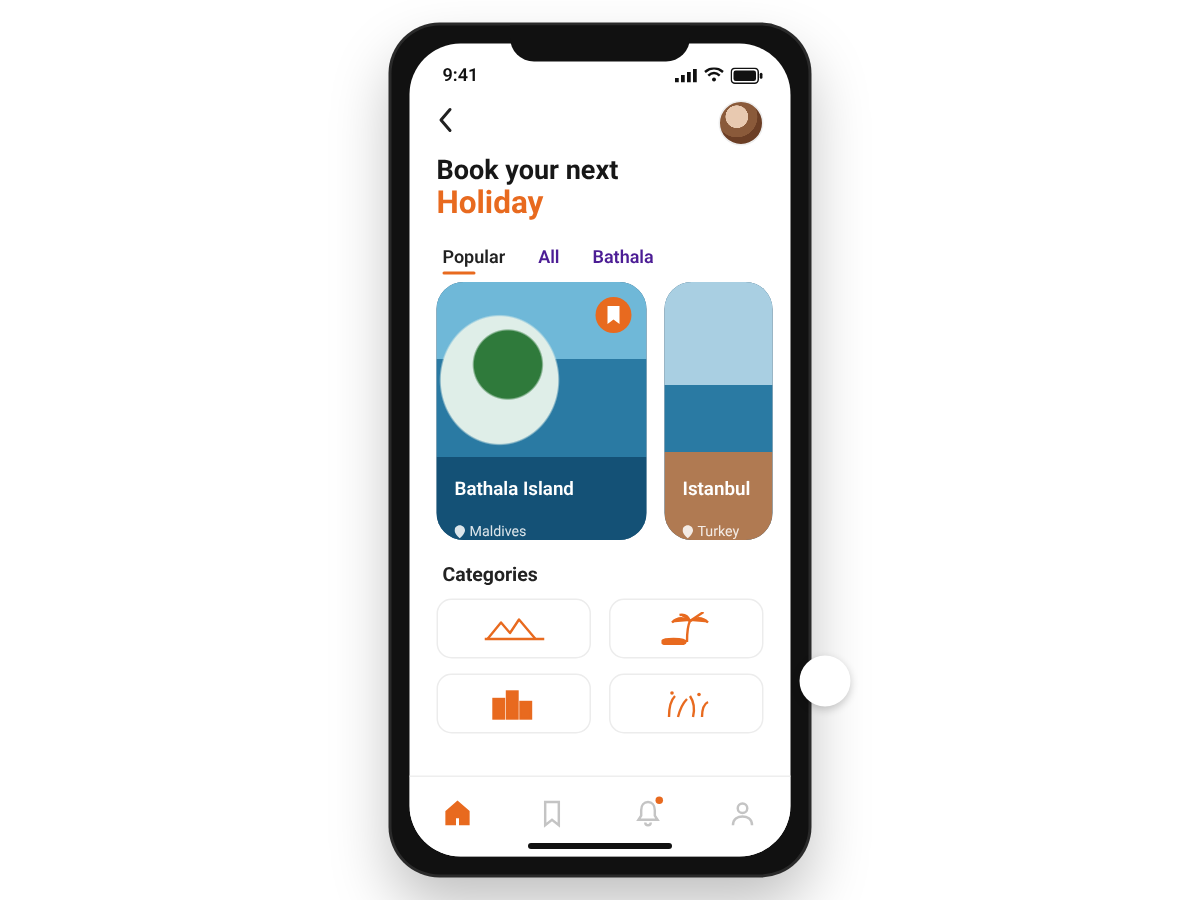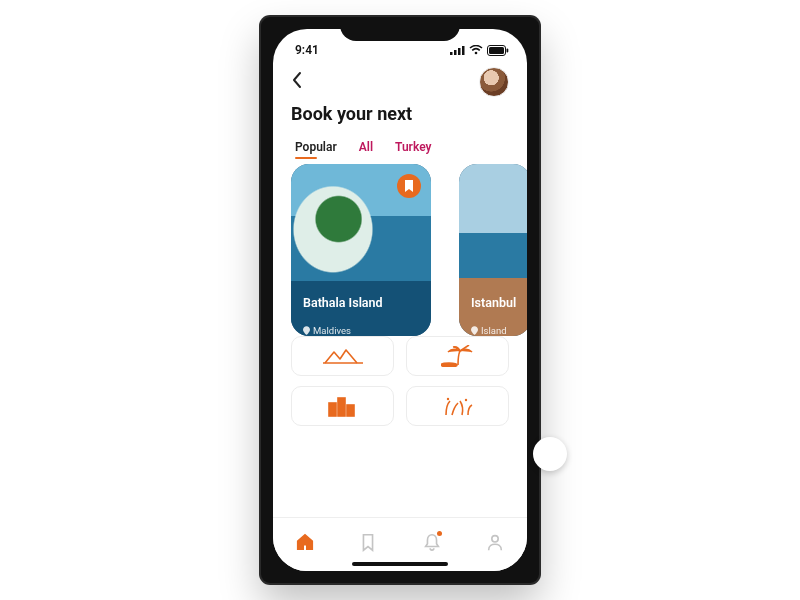--- a/index.html
+++ b/index.html
@@ -6,21 +6,21 @@
   body {
     width: 800px; height: 600px;
     background: #fff;
     font-family: -apple-system, BlinkMacSystemFont, "Segoe UI", Roboto, sans-serif;
     display: flex; align-items: center; justify-content: center;
     position: relative;
   }
   .phone {
     width: 278px; height: 566px;
     background: #111;
-    border-radius: 9px;
+    border-radius: 32px;
     padding: 12px;
     box-shadow: 0 0 0 2px #2a2a2a, 0 20px 40px rgba(0,0,0,.25);
     position: relative;
   }
   .screen {
     width: 100%; height: 100%;
     background: #fff;
     border-radius: 34px;
     overflow: hidden;
     position: relative;
@@ -45,26 +45,26 @@
   .back { font-size: 20px; font-weight: 400; color:#222; cursor:pointer; }
   .avatar {
     width: 30px; height:30px; border-radius:50%;
     background: radial-gradient(circle at 40% 35%, #e8c9b0 0 30%, #8a5a3a 31% 55%, #6b3e25 56% 100%);
     border:1px solid #eee; cursor:pointer;
   }
   .headline { padding: 0 18px 8px 18px; }
   .headline .l1 { font-size: 18px; font-weight:700; color:#171717; }
   .headline .l2 { font-size: 21px; font-weight:700; color:#e86a1f; }
   .tabs { display:flex; gap:22px; padding: 8px 22px 10px 22px; font-size:12px; font-weight:600; }
-  .tab { color:#be185d; cursor:pointer; position:relative; }
+  .tab { color:#4c1d95; cursor:pointer; position:relative; }
   .tab.active { color:#222; }
   .tab.active::after {
     content:""; position:absolute; left:0; bottom:-5px; width:22px; height:2.5px; background:#e86a1f; border-radius:2px;
   }
-  .cards { display:flex; gap:28px; padding: 0 0 0 18px; }
+  .cards { display:flex; gap:12px; padding: 0 0 0 18px; }
   .card {
     width: 140px; height: 172px; border-radius:18px; position:relative;
     background:#2b5a78; overflow:hidden; flex-shrink:0; cursor:pointer;
   }
   .card.second { width: 72px; text-align: right; }
   .card .img { position:absolute; inset:0; }
   .card1-img {
     background:
       radial-gradient(circle at 34% 32%, #2f7a3b 0 15%, rgba(0,0,0,0) 16%),
       radial-gradient(ellipse at 30% 38%, #dfeee8 0 28%, rgba(0,0,0,0) 29%),
@@ -153,26 +153,27 @@
       <span class="back">
         <svg width="12" height="18" viewBox="0 0 12 18">
             <path d="M9 2 L3 9 L9 16" stroke="#222" stroke-width="2" fill="none" stroke-linecap="round" stroke-linejoin="round"></path>
           </svg>
       </span>
       <div class="avatar"></div>
     </div>
 
     <div class="headline">
       <div class="l1">Book your next</div>
+      <div class="l2">Holiday</div>
     </div>
 
     <div class="tabs">
       <div class="tab active">Popular</div>
       <div class="tab">All</div>
-      <div class="tab">Turkey</div>
+      <div class="tab">Bathala</div>
     </div>
 
     <div class="cards">
       <div class="card">
         <div class="img card1-img"></div>
         <div class="bookmark-badge">
           <svg viewBox="0 0 10 12">
               <path d="M1 0 h8 v12 l-4 -3 l-4 3 z"></path>
             </svg>
         </div>
@@ -184,25 +185,26 @@
           <span>Maldives</span>
         </div>
       </div>
       <div class="card second">
         <div class="img card2-img"></div>
         <div class="card-label">Istanbul</div>
         <div class="card-sub">
           <svg viewBox="0 0 8 10">
               <path d="M4 0 C1.8 0 0 1.8 0 4 C0 6.5 4 10 4 10 S8 6.5 8 4 C8 1.8 6.2 0 4 0 Z"></path>
             </svg>
-          <span>Island</span>
+          <span>Turkey</span>
         </div>
       </div>
     </div>
 
+    <div class="section-title">Categories</div>
 
     <div class="cat-grid">
       <div class="cat">
         <svg width="40" height="20" viewBox="0 0 40 20">
           <path d="M2 17 L11 6 L17 13 L23 4 L34 17" stroke-linejoin="round"></path>
           <path d="M0 17 L40 17"></path>
         </svg>
       </div>
       <div class="cat fill">
         <svg width="34" height="22" viewBox="0 0 34 22">

